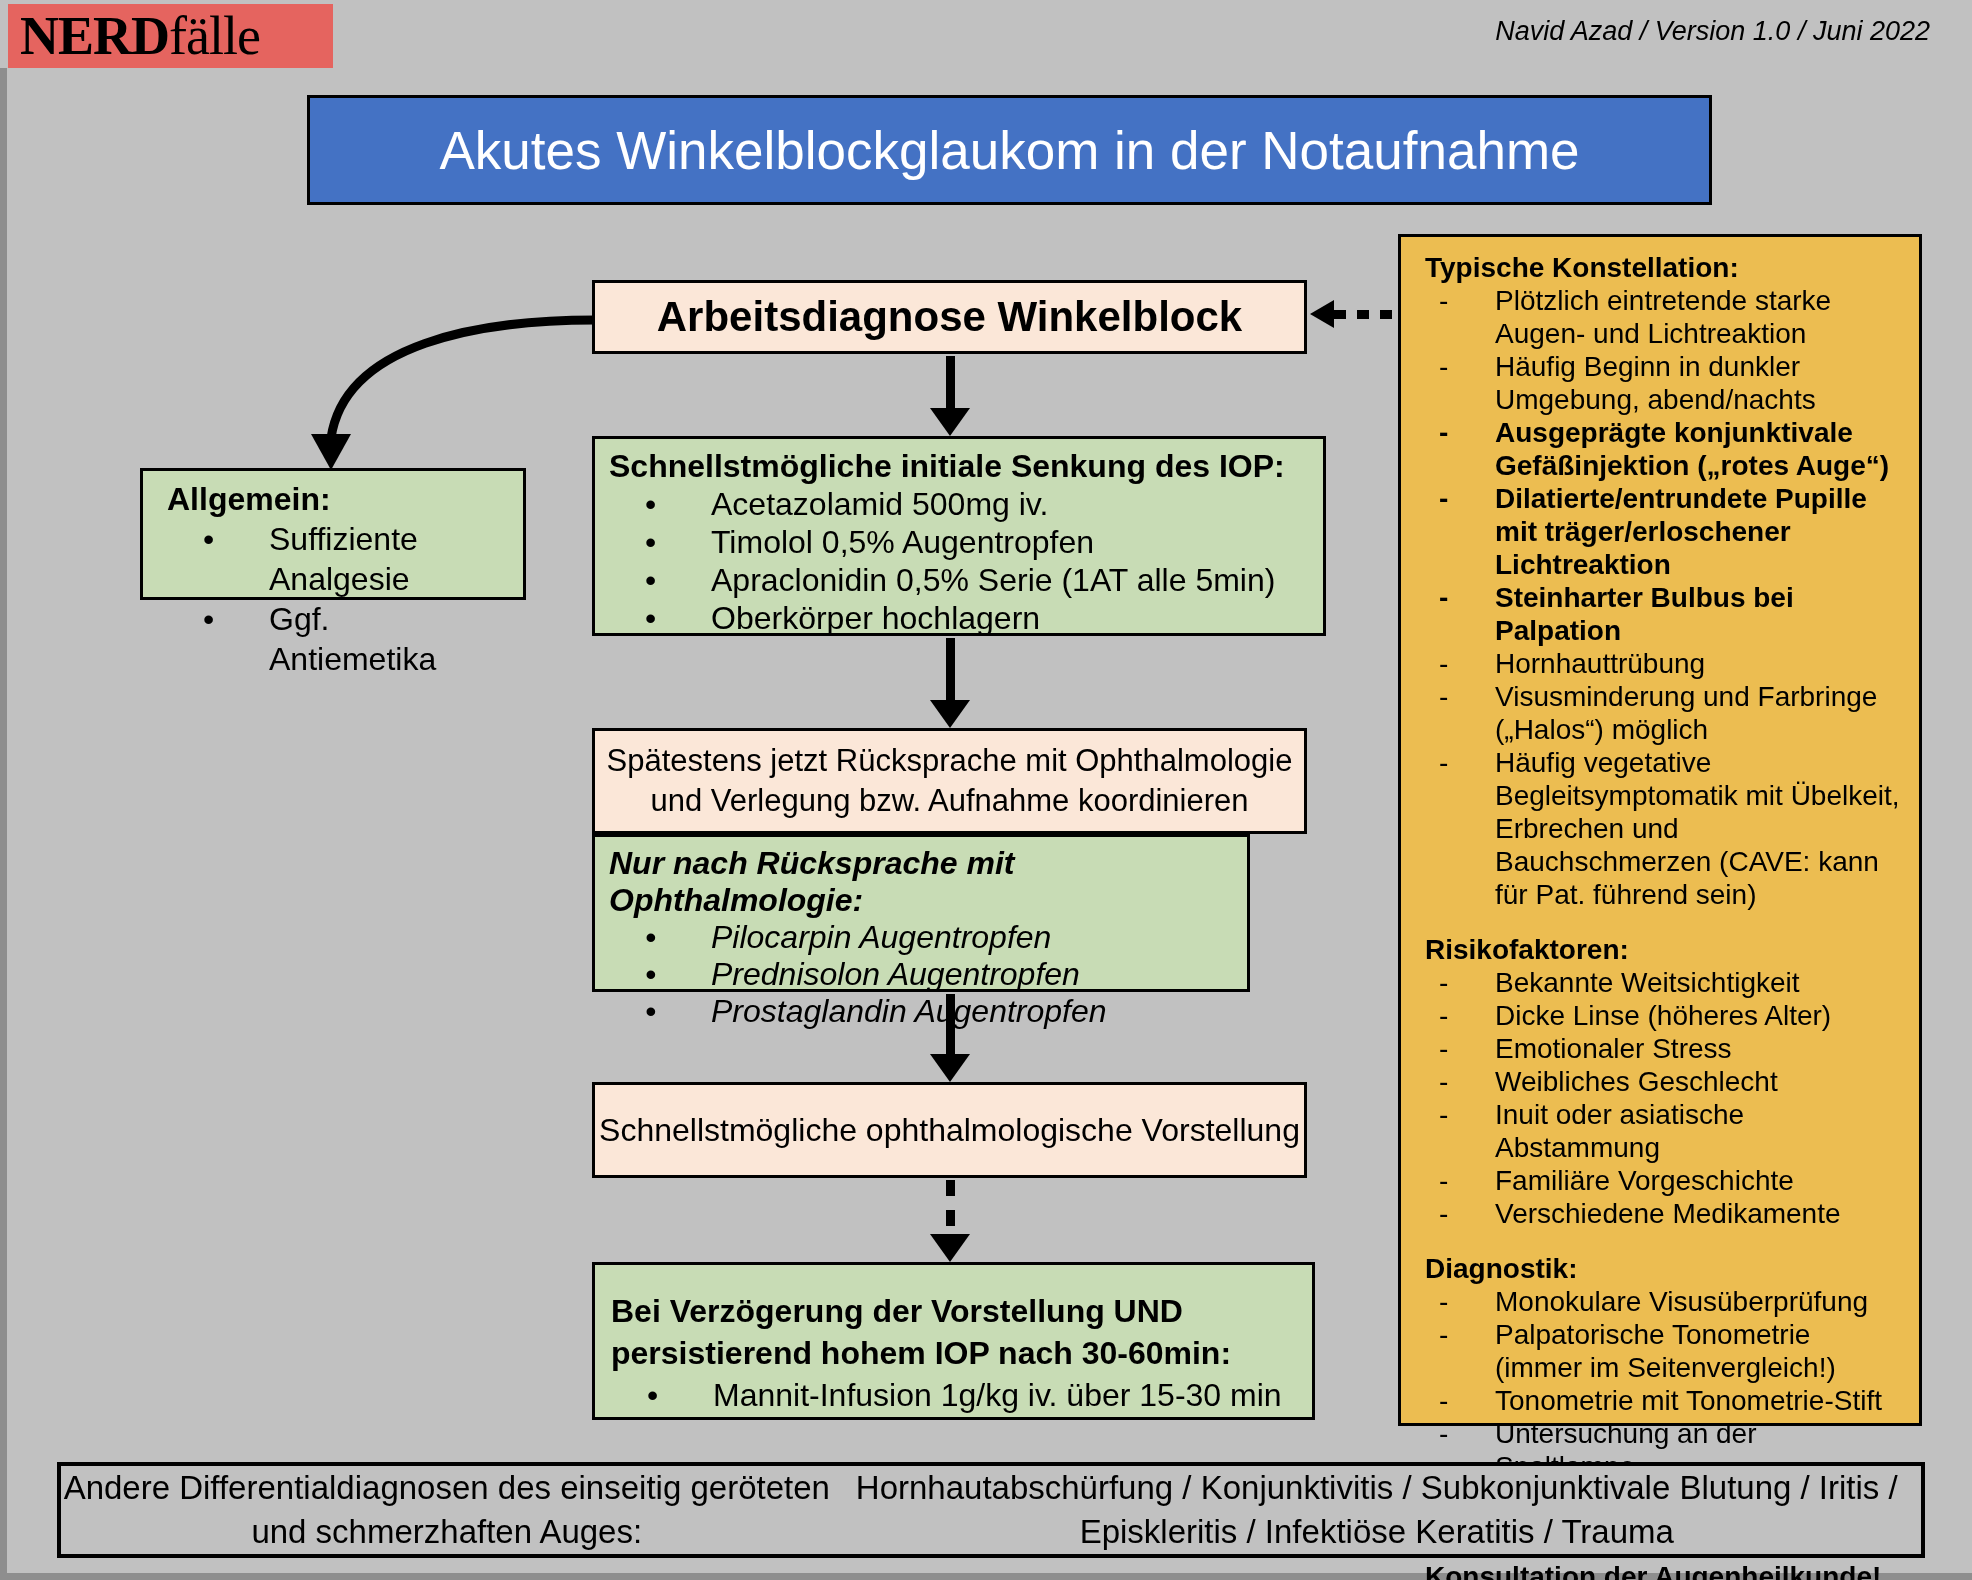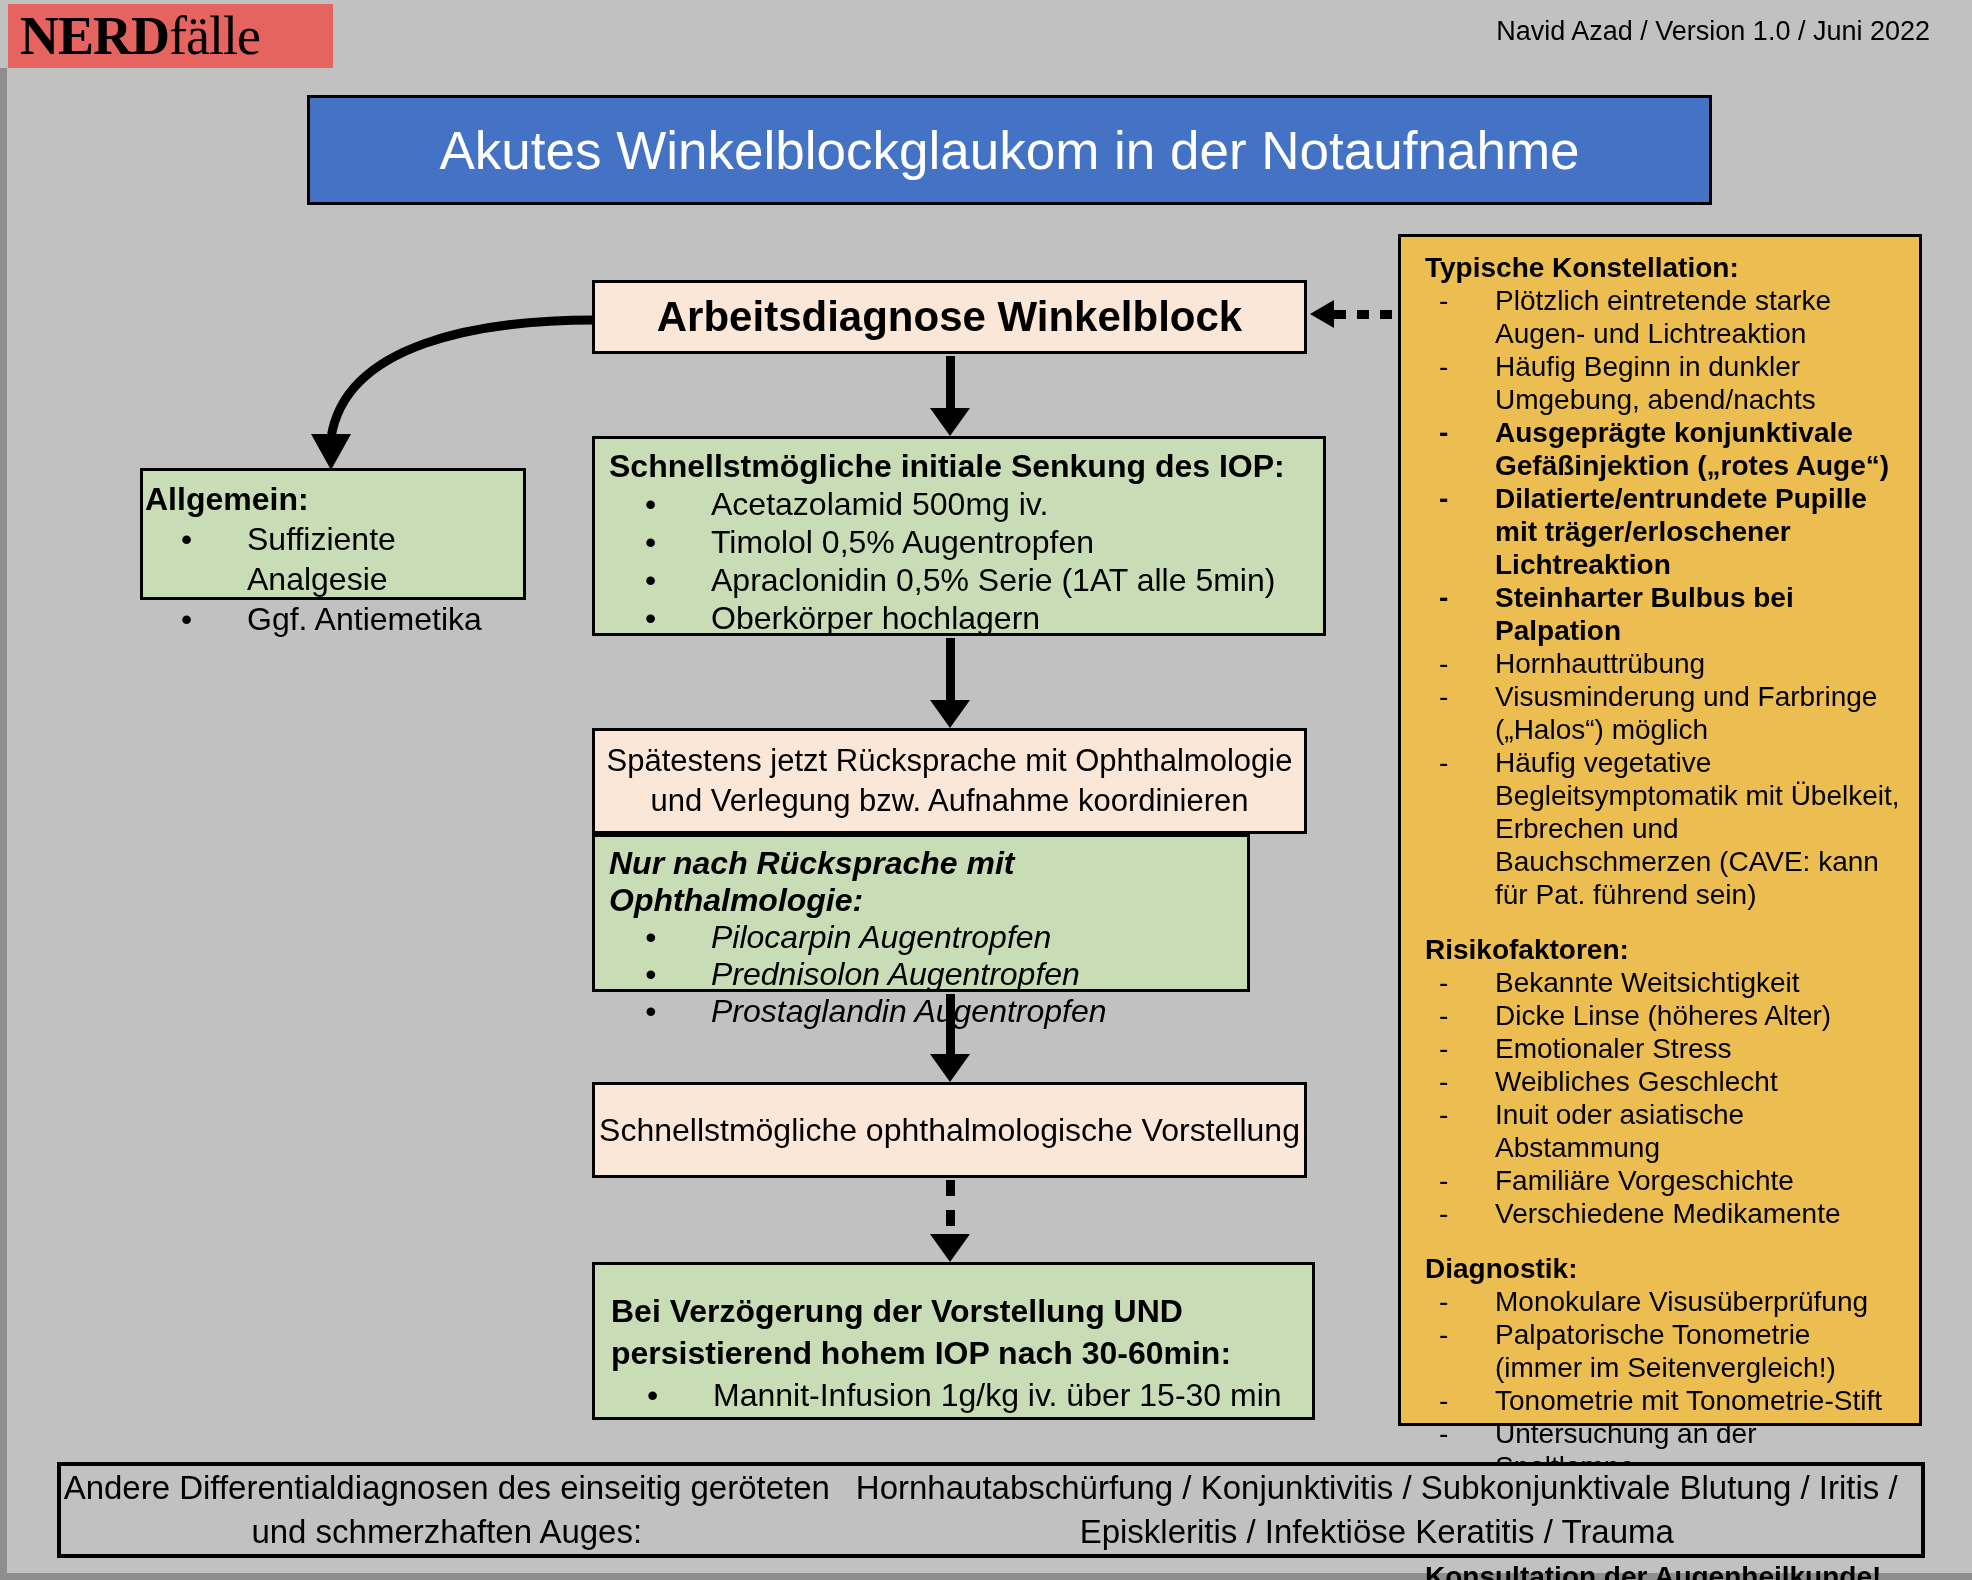--- a/index.html
+++ b/index.html
@@ -10,34 +10,34 @@
     color:#000;
   }
   .edge-left{position:absolute;left:0;top:68px;width:7px;height:1512px;background:#8e8e8e;}
   .edge-bottom{position:absolute;left:0;top:1573px;width:1972px;height:7px;background:#8e8e8e;}
 
   
   .logo{position:absolute;left:8px;top:4px;width:325px;height:64px;
     background:var(--c-red,#e5645f);display:flex;align-items:center;padding-left:12px;box-sizing:border-box;
     font-size:54px;letter-spacing:-1px;font-family:Liberation Serif, serif;}
   .logo .b{font-weight:bold;}
-  .version{position:absolute;right:42px;top:16px;font-size:27px;}
+  .version{position:absolute;right:42px;top:16px;font-size:27px;font-style:italic;}
   .banner{position:absolute;left:307px;top:95px;width:1405px;height:110px;box-sizing:border-box;
     background:var(--c-blue,#4472c4);border:3px solid #000;color:#fff;font-size:53px;
     display:flex;align-items:center;justify-content:center;}
 
   
   .fbox{position:absolute;box-sizing:border-box;border:3px solid #000;}
   .pink{background:var(--c-pink,#fbe7d8);}
   .green{background:var(--c-green,#c8dcb5);}
 
   .diagnosis{left:592px;top:280px;width:715px;height:74px;
     display:flex;align-items:center;justify-content:center;font-size:42px;font-weight:bold;}
 
-  .allgemein{left:140px;top:468px;width:386px;height:132px;padding:8px 2px;font-size:32px;line-height:40px;}
+  .allgemein{left:140px;top:468px;width:386px;height:132px;padding:8px 24px;font-size:32px;line-height:40px;}
 
   .iop{left:592px;top:436px;width:734px;height:200px;padding:8px 14px;font-size:32px;line-height:38px;}
   .heading{font-weight:bold;}
   ul.bullets{list-style:none;margin:0;padding:0;}
   ul.bullets li{display:flex;padding-left:36px;}
   ul.bullets .bu{width:66px;flex:0 0 66px;}
 
   .ruecksprache{left:592px;top:728px;width:715px;height:106px;
     display:flex;flex-direction:column;align-items:center;justify-content:center;
     font-size:31px;line-height:40px;text-align:center;}

